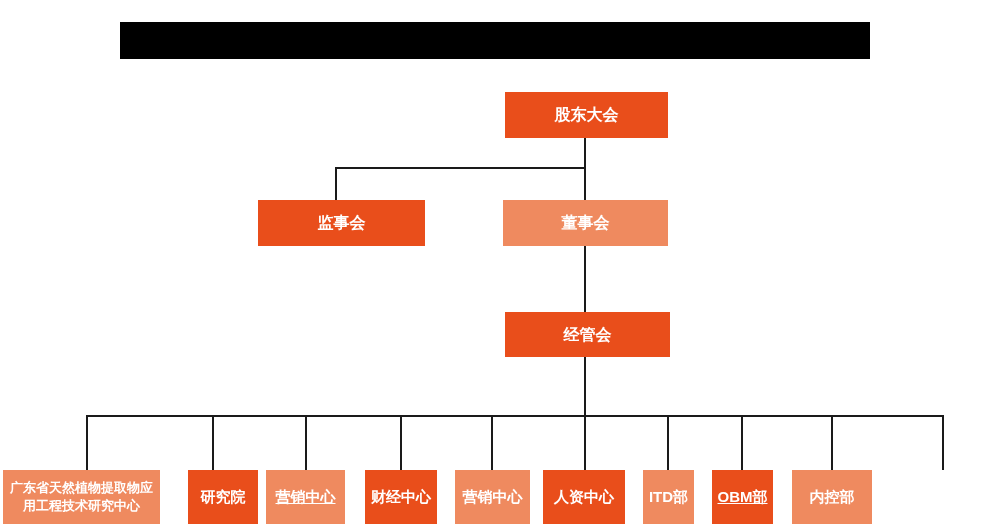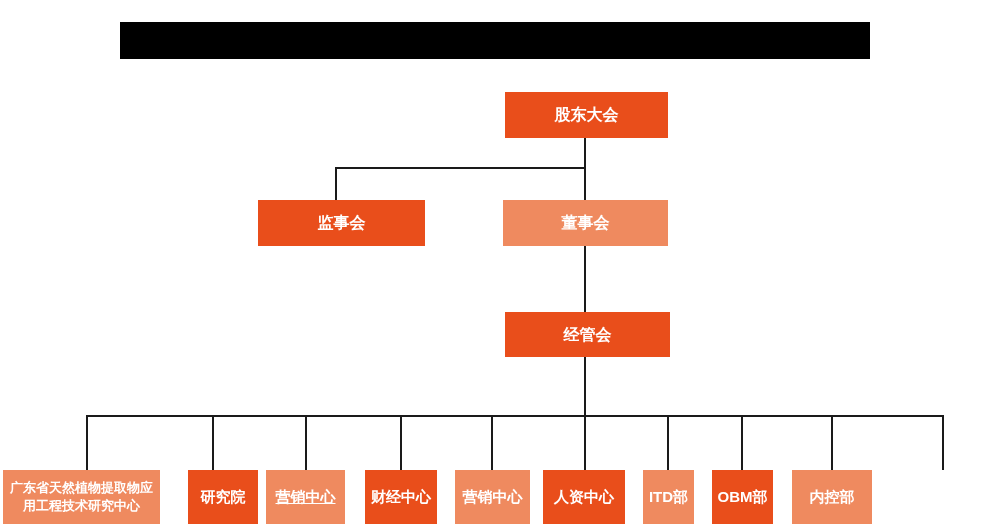--- a/index.html
+++ b/index.html
@@ -58,21 +58,21 @@
 
   <div class="node primary lvl-top" style="left:505px; top:312px; width:165px; height:45px;">经管会</div>
 
   <div class="node secondary lvl-bottom small" style="left:3px; top:470px; width:157px; height:54px;">广东省天然植物提取物应用工程技术研究中心</div>
   <div class="node primary lvl-bottom" style="left:178px; top:470px; width:70px; height:54px;margin-left:10px;">研究院</div>
   <div class="node secondary lvl-bottom" style="left:266px; top:470px; width:79px; height:54px;text-decoration:underline;">营销中心</div>
   <div class="node primary lvl-bottom" style="left:365px; top:470px; width:72px; height:54px;">财经中心</div>
   <div class="node secondary lvl-bottom" style="left:455px; top:470px; width:75px; height:54px;">营销中心</div>
   <div class="node primary lvl-bottom" style="left:543px; top:470px; width:82px; height:54px;">人资中心</div>
   <div class="node secondary lvl-bottom" style="left:643px; top:470px; width:51px; height:54px;text-align:right;">ITD部</div>
-  <div class="node primary lvl-bottom" style="left:712px; top:470px; width:61px; height:54px;">OBM部</div>
+  <div class="node primary lvl-bottom" style="left:712px; top:470px; width:61px; height:54px;text-decoration:underline;">OBM部</div>
   <div class="node secondary lvl-bottom" style="left:792px; top:470px; width:80px; height:54px;">内控部</div>
 
   <div class="line" style="left:584px; top:138px; width:2px; height:62px;"></div>
   <div class="line" style="left:335px; top:167px; width:251px; height:2px;"></div>
   <div class="line" style="left:335px; top:167px; width:2px; height:33px;"></div>
   <div class="line" style="left:584px; top:246px; width:2px; height:66px;"></div>
   <div class="line" style="left:584px; top:357px; width:2px; height:60px;"></div>
   <div class="line" style="left:86px; top:415px; width:858px; height:2px;"></div>
 
   <div class="line" style="left:86px;  top:415px; width:2px; height:55px;"></div>

